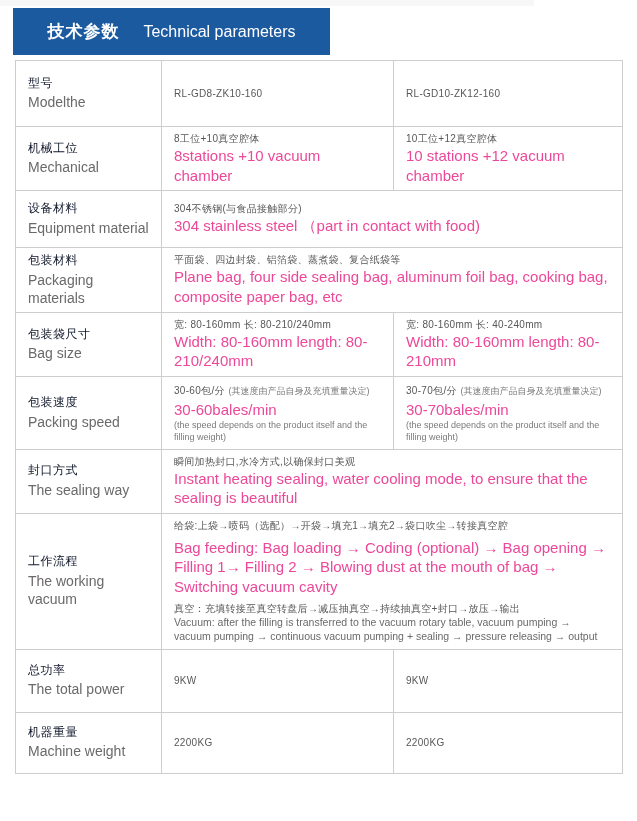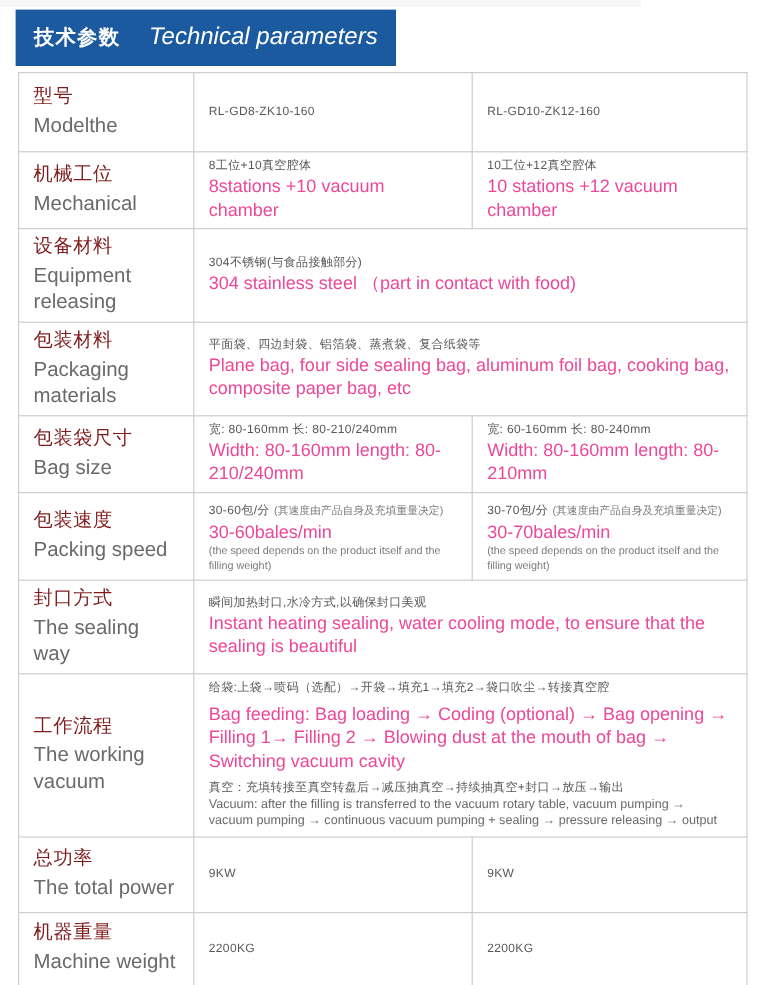--- a/index.html
+++ b/index.html
@@ -10,37 +10,37 @@
   }
   .page{position:relative;width:534px;height:821px;background:#fff;}
   .page::before{content:"";position:absolute;top:0;left:0;right:0;height:6px;background:#f7f7f7;}
 
   .title-bar{
     position:absolute;left:13px;top:8px;width:317px;height:47px;
     background:#1c5aa0;display:flex;align-items:center;justify-content:center;
     color:#fff;
   }
   .title-zh{font-weight:bold;font-size:17px;letter-spacing:1px;}
-  .title-en{font-size:20px;margin-left:24px;font-style:italic;}
+  .title-en{font-size:16px;margin-left:24px;}
 
   table.spec{
     position:absolute;left:15px;top:60px;width:607px;
     border-collapse:collapse;table-layout:fixed;
     background:#fff;
   }
   table.spec td{
     border:1px solid #cdcdcd;
     vertical-align:middle;
     padding:5px 12px;
     font-size:13px;color:#595757;line-height:1.3;
     overflow:hidden;
   }
   td.label-cell{padding-left:22px;}
-  .lz{font-size:16px;color:#7f1d1d;letter-spacing:.5px;}
-  .le{font-size:17px;color:#6b6969;margin-top:2px;}
+  .lz{font-size:12px;color:#0f172a;letter-spacing:.5px;}
+  .le{font-size:14px;color:#6b6969;margin-top:2px;}
   .vz{font-size:10px;color:#595757;letter-spacing:.3px;}
   .ve{font-size:15px;color:#ec4899;margin-top:1px;}
   .note{font-size:9px;color:#7c7a7a;letter-spacing:0;}
   .note-line{font-size:9px;color:#7c7a7a;margin-top:1px;}
   .para{margin-top:6px;}
   .small-en{font-size:10.5px;color:#6b6969;margin-top:1px;line-height:1.3;}
 
   tr.r0 td{height:55px;} tr.r1 td{height:50px;} tr.r2 td{height:46px;}
   tr.r3 td{height:52px;} tr.r4 td{height:48px;} tr.r5 td{height:55px;}
   tr.r6 td{height:50px;} tr.r7 td{height:47px;} tr.r8 td{height:111px;}
@@ -88,21 +88,21 @@
         </td>
         <td>
           <div class="vz">10工位+12真空腔体</div>
           <div class="ve">10 stations +12 vacuum chamber</div>
         </td>
       </tr>
 
       <tr class="r2">
         <td class="label-cell">
           <div class="lz">设备材料</div>
-          <div class="le">Equipment releasing</div>
+          <div class="le">Equipment material</div>
         </td>
         <td colspan="2">
           <div class="vz">304不锈钢(与食品接触部分)</div>
           <div class="ve">304 stainless steel （part in contact with food)</div>
         </td>
       </tr>
 
       <tr class="r3">
         <td class="label-cell">
           <div class="lz">包装材料</div>
@@ -117,21 +117,21 @@
       <tr class="r4">
         <td class="label-cell">
           <div class="lz">包装袋尺寸</div>
           <div class="le">Bag size</div>
         </td>
         <td>
           <div class="vz">宽: 80-160mm 长: 80-210/240mm</div>
           <div class="ve">Width: 80-160mm length: 80-210/240mm</div>
         </td>
         <td>
-          <div class="vz">宽: 60-160mm 长: 80-240mm</div>
+          <div class="vz">宽: 80-160mm 长: 40-240mm</div>
           <div class="ve">Width: 80-160mm length: 80-210mm</div>
         </td>
       </tr>
 
       <tr class="r5">
         <td class="label-cell">
           <div class="lz">包装速度</div>
           <div class="le">Packing speed</div>
         </td>
         <td>

